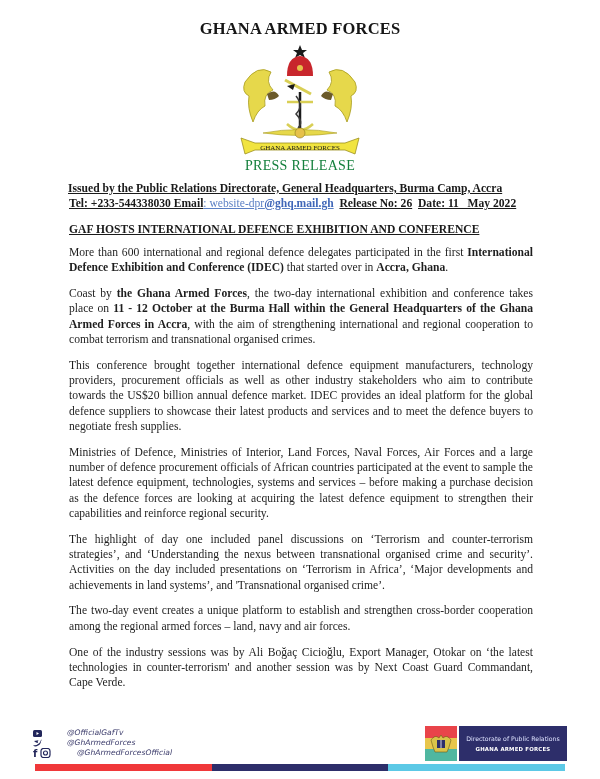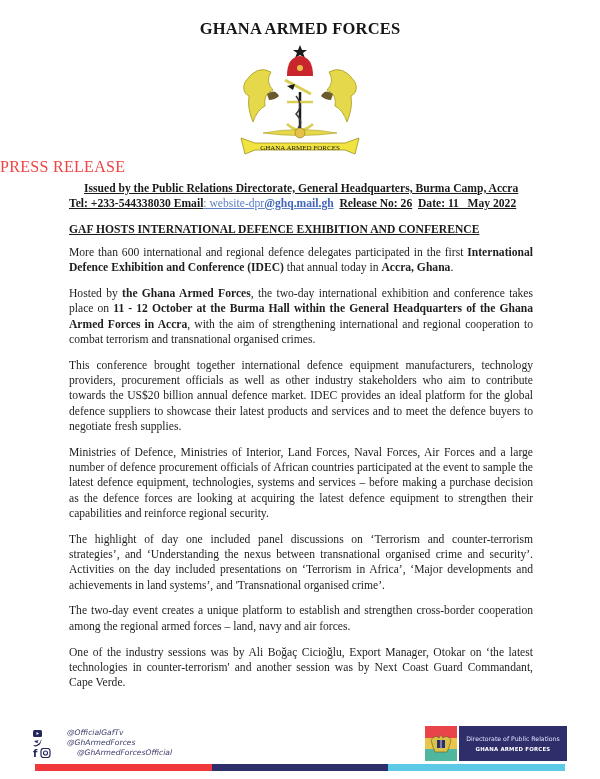--- a/index.html
+++ b/index.html
@@ -1,21 +1,21 @@
 <!DOCTYPE html>
 <html><head>
   <meta charset="utf-8">
   <style>
     html, body { margin: 0; padding: 0; background: #ffffff; }
     body { width: 600px; height: 779px; position: relative; overflow: hidden; font-family: "Liberation Serif", "DejaVu Serif", serif; color: #1a1a1a; }
     .page { position: absolute; left: 0; top: 0; width: 600px; height: 687px; }
     .title { position: absolute; top: 19px; left: 0; width: 600px; text-align: center; font-weight: bold; font-size: 16.5px; letter-spacing: 0.2px; color: #161616; }
     .emblem { position: absolute; left: 235px; top: 44px; width: 130px; height: 115px; }
-    .press { position: absolute; top: 158px; left: 0; width: 600px; font-size: 16px; letter-spacing: 0.3px; color: #ef4444; }
-    .issued { position: absolute; top: 182px; left: 84px; font-weight: bold; font-size: 11.6px; text-decoration: underline; color: #1a1a1a; white-space: nowrap; }
+    .press { position: absolute; top: 158px; left: 0; width: 600px; text-align: center; font-size: 14px; letter-spacing: 0.3px; color: #15803d; }
+    .issued { position: absolute; top: 182px; left: 68px; font-weight: bold; font-size: 11.6px; text-decoration: underline; color: #1a1a1a; white-space: nowrap; }
     .contact { position: absolute; top: 197px; left: 69px; font-weight: bold; font-size: 11.6px; white-space: nowrap; color: #1a1a1a; }
     .contact .u { text-decoration: underline; }
     .contact .link { color: #5a7fc4; font-weight: normal; text-decoration: underline; }
     .contact .link b { font-weight: bold; color: #3f66b8; }
     .headline { position: absolute; top: 223px; left: 69px; font-weight: bold; font-size: 11.6px; text-decoration: underline; white-space: nowrap; color: #1a1a1a; }
     .body { position: absolute; left: 69px; top: 245px; width: 464px; font-size: 11.6px; line-height: 15.3px; text-align: justify; color: #1e1e1e; }
     .body p { margin: 0 0 10.5px 0; }
     .footer-social { position: absolute; left: 33px; top: 728px; font-family: "DejaVu Sans", sans-serif; font-size: 7.6px; font-style: italic; color: #3a3a6a; line-height: 10px; }
     .social-row { display: flex; align-items: center; height: 10px; gap: 20px; }
     .social-row .ic { width: 14px; display: inline-flex; align-items: center; justify-content: flex-start; font-style: normal; color: #22265a; }
@@ -68,22 +68,22 @@
 
   <div class="issued">Issued by the Public Relations Directorate, General Headquarters, Burma Camp, Accra</div>
 
   <div class="contact">
     <span class="u">Tel: +233-544338030 Email</span><span class="link"><span>: website-dpr</span><b>@ghq.mail.gh</b></span>&nbsp;&nbsp;<span class="u">Release No: 26</span>&nbsp;&nbsp;<span class="u" style="white-space:pre">Date: 11   May 2022</span>
   </div>
 
   <div class="headline">GAF HOSTS INTERNATIONAL DEFENCE EXHIBITION AND CONFERENCE</div>
 
   <div class="body">
-    <p><span>More than 600 international and regional defence delegates participated in the first </span><b>International Defence Exhibition and Conference (IDEC)</b><span> that annual today in </span><b>Accra, Ghana</b><span>.</span></p>
-    <p><span>Hosted by </span><b>the Ghana Armed Forces</b><span>, the two-day international exhibition and conference takes place on </span><b>11 - 12 October at the Burma Hall within the General Headquarters of the Ghana Armed Forces in Accra</b><span>, with the aim of strengthening international and regional cooperation to combat terrorism and transnational organised crimes.</span></p>
+    <p><span>More than 600 international and regional defence delegates participated in the first </span><b>International Defence Exhibition and Conference (IDEC)</b><span> that started over in </span><b>Accra, Ghana</b><span>.</span></p>
+    <p><span>Coast by </span><b>the Ghana Armed Forces</b><span>, the two-day international exhibition and conference takes place on </span><b>11 - 12 October at the Burma Hall within the General Headquarters of the Ghana Armed Forces in Accra</b><span>, with the aim of strengthening international and regional cooperation to combat terrorism and transnational organised crimes.</span></p>
     <p>This conference brought together international defence equipment manufacturers, technology providers, procurement officials as well as other industry stakeholders who aim to contribute towards the US$20 billion annual defence market. IDEC provides an ideal platform for the global defence suppliers to showcase their latest products and services and to meet the defence buyers to negotiate fresh supplies.</p>
     <p>Ministries of Defence, Ministries of Interior, Land Forces, Naval Forces, Air Forces and a large number of defence procurement officials of African countries participated at the event to sample the latest defence equipment, technologies, systems and services – before making a purchase decision as the defence forces are looking at acquiring the latest defence equipment to strengthen their capabilities and reinforce regional security.</p>
     <p>The highlight of day one included panel discussions on ‘Terrorism and counter-terrorism strategies’, and ‘Understanding the nexus between transnational organised crime and security’. Activities on the day included presentations on ‘Terrorism in Africa’, ‘Major developments and achievements in land systems’, and 'Transnational organised crime’.</p>
     <p>The two-day event creates a unique platform to establish and strengthen cross-border cooperation among the regional armed forces – land, navy and air forces.</p>
     <p>One of the industry sessions was by Ali Boğaç Cicioğlu, Export Manager, Otokar on ‘the latest technologies in counter-terrorism' and another session was by Next Coast Guard Commandant, Cape Verde.</p>
   </div>
 
   <div class="footer-social">
     <div class="social-row">
       <span class="ic">

